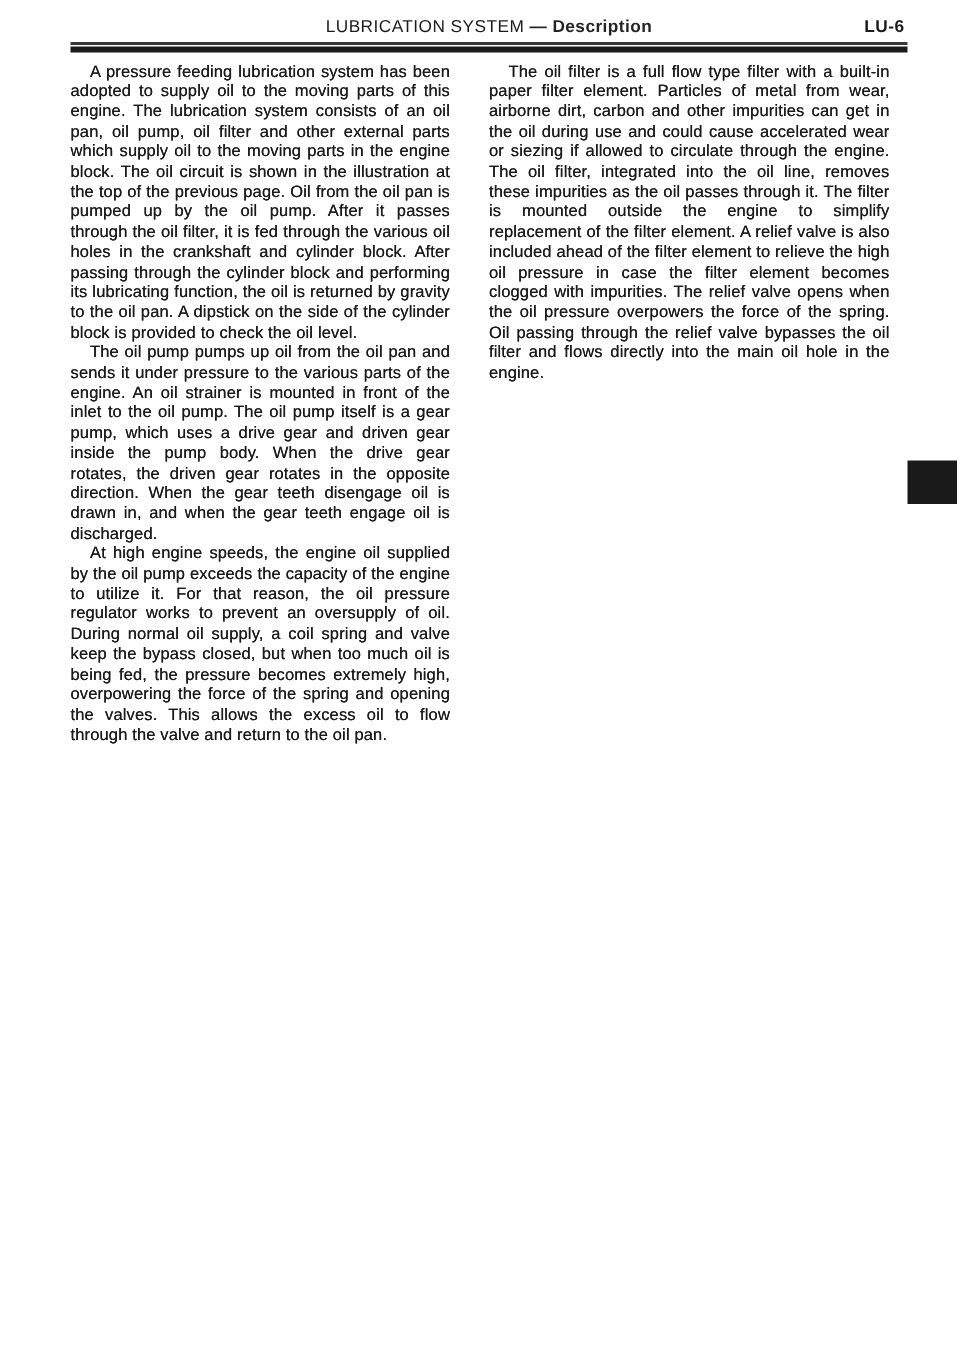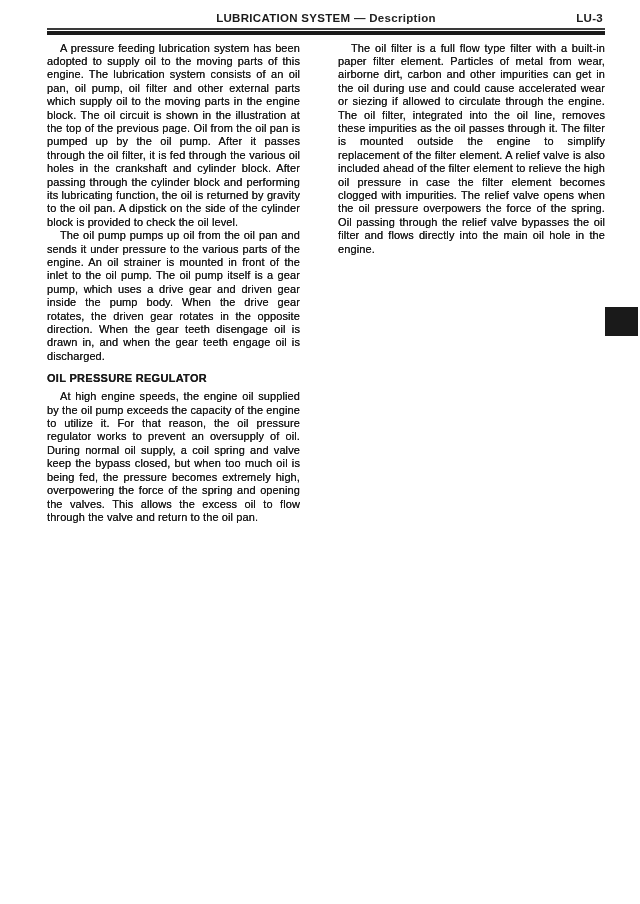--- a/index.html
+++ b/index.html
@@ -29,21 +29,21 @@
     position: absolute;
     left: 0;
     right: 0;
     text-align: center;
     font-size: 11.5px;
     line-height: 13px;
     letter-spacing: 0.3px;
     white-space: nowrap;
   }
   .header-title .t-bold {
-    font-weight: bold;
+    font-weight: normal;
   }
   .header-title .t-reg {
     font-weight: bold;
     color: #242424;
   }
   .page-num {
     position: absolute;
     right: 2px;
     top: 0;
     font-size: 11.5px;
@@ -60,21 +60,21 @@
   }
   .rule-thick {
     margin-top: 1.5px;
     height: 3.5px;
     background: #1b1b1b;
   }
   
   .columns {
     display: flex;
     margin: 7px 35px 0 47px;
-    gap: 38px;
+    gap: 26px;
   }
   .col {
     font-size: 11px;
     line-height: 13.4px;
     letter-spacing: 0.1px;
     text-align: justify;
     text-shadow: 0 0 0.35px currentColor;
   }
   .col.left  { width: 253px; }
   .col.right { width: 267px; }
@@ -108,36 +108,35 @@
 <body>
 
 <div class="page">
 
   <header class="header">
     <div class="header-row">
       <div class="header-title">
         <span class="t-bold">LUBRICATION SYSTEM</span>
         <span class="t-reg">— Description</span>
       </div>
-      <div class="page-num">LU-3</div>
+      <div class="page-num">LU-6</div>
     </div>
     <div class="rule">
       <div class="rule-thin"></div>
       <div class="rule-thick"></div>
     </div>
   </header>
 
   <main class="columns">
 
     <section class="col left">
       <p class="para">A pressure feeding lubrication system has been adopted to supply oil to the moving parts of this engine. The lubrication system consists of an oil pan, oil pump, oil filter and other external parts which supply oil to the moving parts in the engine block. The oil circuit is shown in the illustration at the top of the previous page. Oil from the oil pan is pumped up by the oil pump. After it passes through the oil filter, it is fed through the various oil holes in the crankshaft and cylinder block. After passing through the cylinder block and performing its lubricating function, the oil is returned by gravity to the oil pan. A dipstick on the side of the cylinder block is provided to check the oil level.</p>
 
       <p class="para">The oil pump pumps up oil from the oil pan and sends it under pressure to the various parts of the engine. An oil strainer is mounted in front of the inlet to the oil pump. The oil pump itself is a gear pump, which uses a drive gear and driven gear inside the pump body. When the drive gear rotates, the driven gear rotates in the opposite direction. When the gear teeth disengage oil is drawn in, and when the gear teeth engage oil is discharged.</p>
 
-      <h2 class="section-heading">OIL PRESSURE REGULATOR</h2>
       <p class="para">At high engine speeds, the engine oil supplied by the oil pump exceeds the capacity of the engine to utilize it. For that reason, the oil pressure regulator works to prevent an oversupply of oil. During normal oil supply, a coil spring and valve keep the bypass closed, but when too much oil is being fed, the pressure becomes extremely high, overpowering the force of the spring and opening the valves. This allows the excess oil to flow through the valve and return to the oil pan.</p>
     </section>
 
     <section class="col right">
       <p class="para">The oil filter is a full flow type filter with a built-in paper filter element. Particles of metal from wear, airborne dirt, carbon and other impurities can get in the oil during use and could cause accelerated wear or siezing if allowed to circulate through the engine. The oil filter, integrated into the oil line, removes these impurities as the oil passes through it. The filter is mounted outside the engine to simplify replacement of the filter element. A relief valve is also included ahead of the filter element to relieve the high oil pressure in case the filter element becomes clogged with impurities. The relief valve opens when the oil pressure overpowers the force of the spring. Oil passing through the relief valve bypasses the oil filter and flows directly into the main oil hole in the engine.</p>
     </section>
 
   </main>
 
   <div class="thumb-tab"></div>

